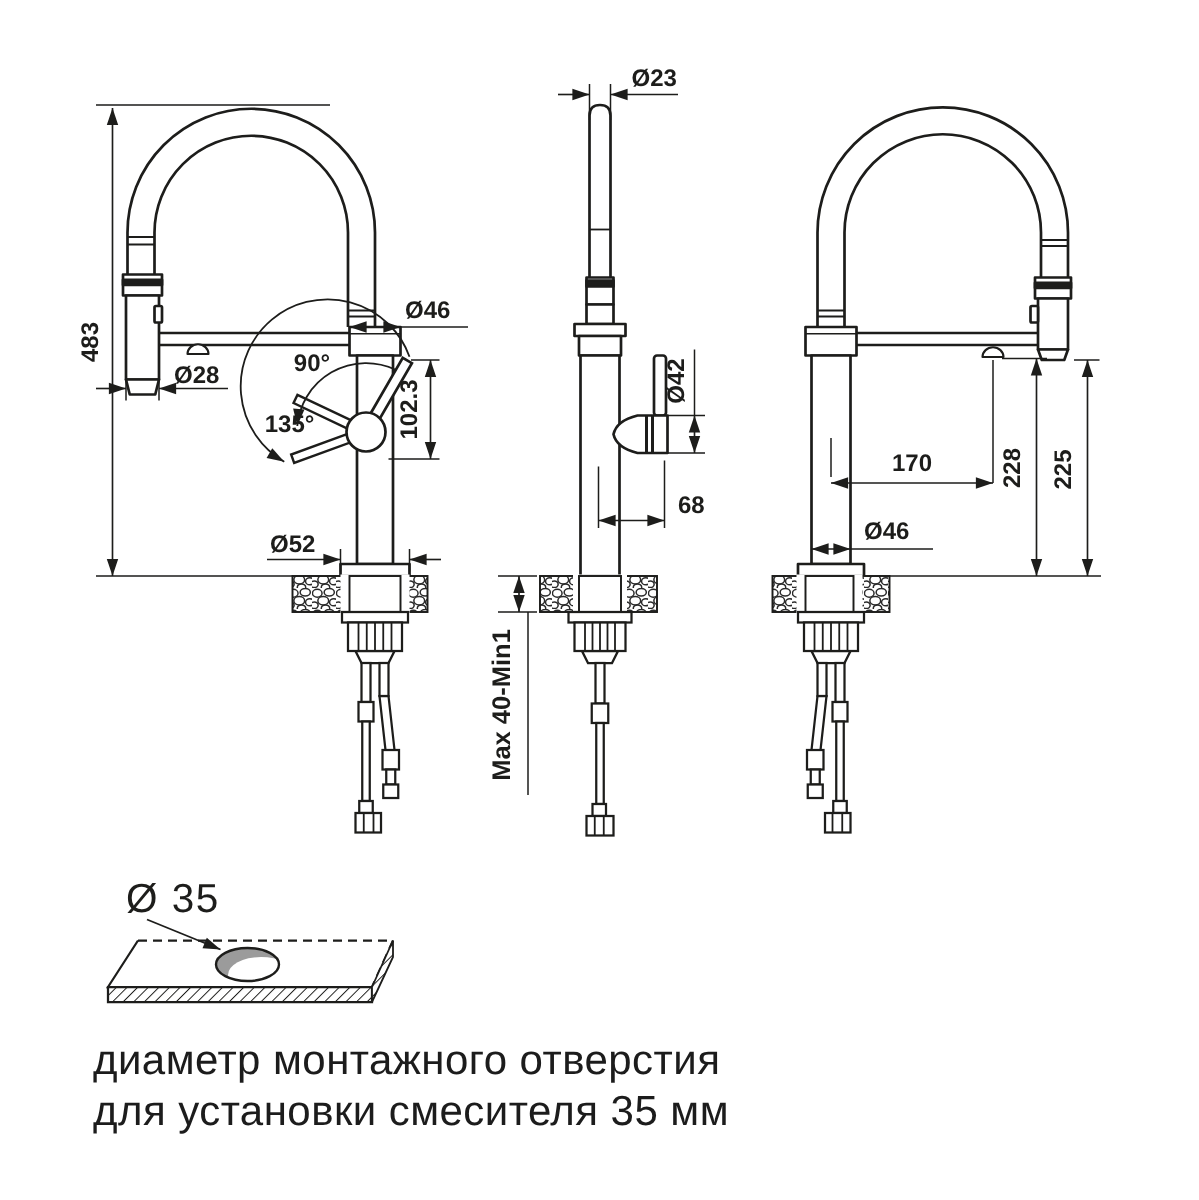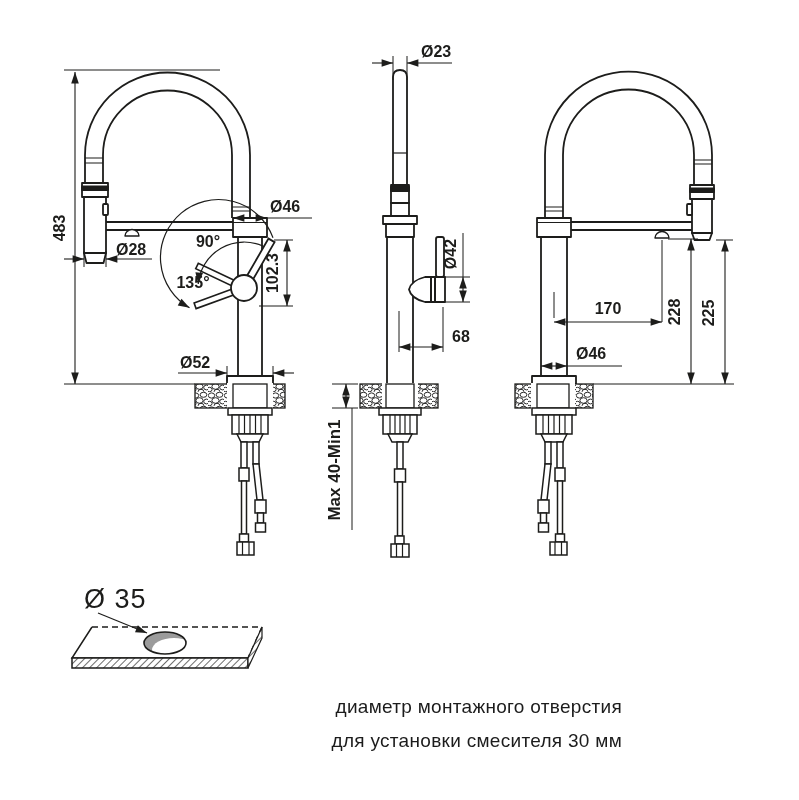--- a/index.html
+++ b/index.html
@@ -3,21 +3,21 @@
 <meta charset="utf-8">
 <style>
   html,body{margin:0;padding:0;background:#fff;}
   .stage{position:relative;width:799px;height:800px;background:#ffffff;overflow:hidden;
          font-family:"Liberation Sans",sans-serif;}
   svg text{font-family:"Liberation Sans",sans-serif;fill:#1d1d1b;}
   .dim{font-size:16px;font-weight:bold;}
   .dim-long{font-size:17px;font-weight:bold;}
   .big-label{font-size:27px;font-weight:normal;letter-spacing:1px;}
   .caption{position:absolute;left:62px;top:690px;width:560px;color:#1c1c1c;
-           font-size:19px;line-height:34px;letter-spacing:0.3px;text-align:right;}
+           font-size:28px;line-height:34px;letter-spacing:0.3px;}
 </style>
 </head>
 <body>
 
 <div class="stage">
 <svg width="799" height="684" viewBox="0 0 799 684">
   <defs>
     <marker id="ar" markerUnits="userSpaceOnUse" markerWidth="13" markerHeight="10" viewBox="0 0 13 10" refX="12.2" refY="5" orient="auto-start-reverse">
       <path d="M0.8,1.2 L12.2,5 L0.8,8.8 Z" fill="#1d1d1b"></path>
     </marker>
@@ -216,15 +216,15 @@
     <path d="M92,627 L72,658 L248,658" fill="none" stroke="#1d1d1b" stroke-width="1.5"></path>
     <path d="M72,658 L248,658 L248,668 L72,668 Z" fill="url(#hatch)" stroke="#1d1d1b" stroke-width="1.5"></path>
     <path d="M248,658 L262,627 L262,638 L248,668 Z" fill="url(#hatch)" stroke="#1d1d1b" stroke-width="1.2"></path>
     <line x1="98" y1="613" x2="147" y2="633" stroke="#1d1d1b" stroke-width="1.2" marker-end="url(#ar)"></line>
     <text class="big-label" x="84" y="608">Ø 35</text>
   </g>
 </svg>
 
 <div class="caption">
   <div>диаметр монтажного отверстия</div>
-  <div>для установки смесителя 30 мм</div>
+  <div>для установки смесителя 35 мм</div>
 </div>
 </div>
 
 </body></html>

